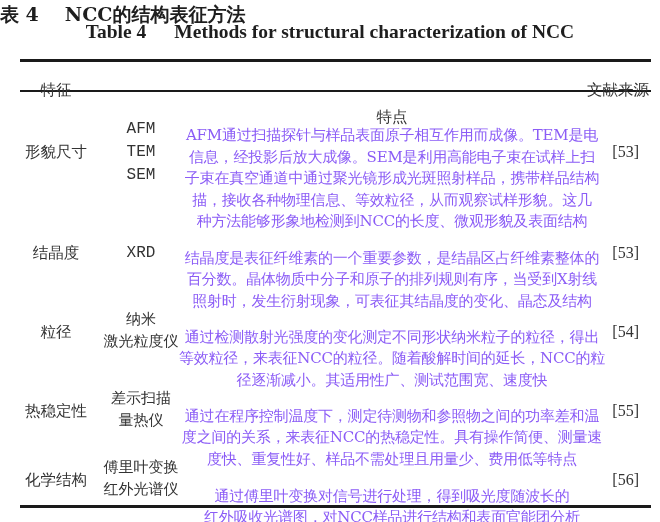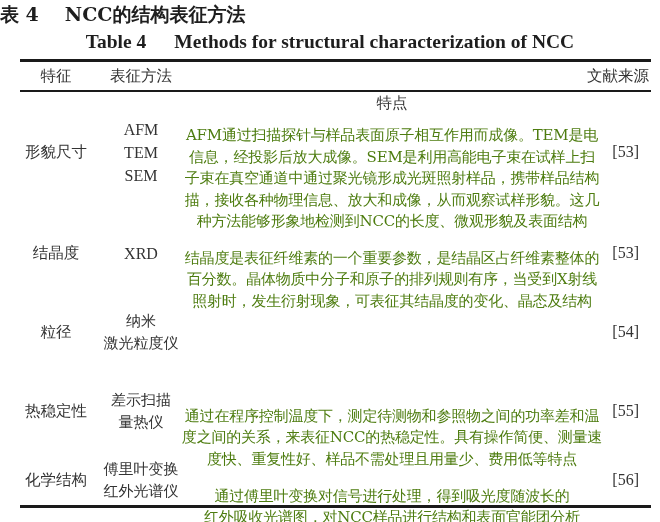--- a/index.html
+++ b/index.html
@@ -23,21 +23,21 @@
       text-align: left;
       font-size: 19px;
       font-weight: bold;
       line-height: 26px;
       color: #1e1e1e;
       white-space: nowrap;
     }
     .title-cn .num { margin-right: 26px; }
     .title-en {
       position: absolute;
-      top: 29px;
+      top: 19px;
       left: 0;
       width: 660px;
       text-align: center;
       font-family: "Liberation Serif", serif;
       font-size: 19.5px;
       font-weight: bold;
       line-height: 26px;
       color: #1e1e1e;
       white-space: nowrap;
     }
@@ -73,40 +73,40 @@
       align-items: center;
       justify-content: center;
       text-align: center;
       box-sizing: border-box;
     }
     .c-feature { left: 0; width: 72px; }
     .c-method { left: 72px; width: 98px; }
     .c-desc { left: 168px; width: 408px; margin-top: 27px; }
     .c-ref { left: 560px; width: 71px; justify-content: flex-end; }
 
-    .thead .cell { top: 0; height: 28px; font-size: 15.5px; }
+    .thead .cell { top: 14px; height: 28px; font-size: 15.5px; }
     .thead .c-ref { padding-right: 2px; }
 
     .row {
       position: absolute;
       left: 0;
       width: 631px;
     }
     .row .cell { top: 0; height: 100%; }
     .desc-text {
       line-height: 21.5px;
       font-size: 15px;
       letter-spacing: -0.2px;
-      color: #4d7c0f;
+      color: #8b5cf6;
     }
     .method-text {
       line-height: 22px;
       font-size: 15px;
     }
-    .method-text .line { display: block; }
+    .method-text .line { display: block; font-family: Liberation Mono, monospace; }
     .method-latin {
       font-family: "Liberation Serif", serif;
       font-size: 16px;
       line-height: 23px;
     }
     .ref-text {
       font-family: "Liberation Serif", serif;
       font-size: 16px;
       padding-right: 12px;
     }
@@ -123,40 +123,39 @@
   <span class="num">Table 4</span><span>Methods for structural characterization of NCC</span>
 </div>
 
 <div class="rule top"></div>
 <div class="rule mid"></div>
 <div class="rule bottom"></div>
 
 <div class="table">
   <div class="thead">
     <div class="cell c-feature">特征</div>
-    <div class="cell c-method">表征方法</div>
     <div class="cell c-desc">特点</div>
     <div class="cell c-ref">文献来源</div>
   </div>
 
   <div class="row" style="top:31px;height:118px;">
     <div class="cell c-feature feature-text">形貌尺寸</div>
     <div class="cell c-method">
       <div class="method-text method-latin">
         <span class="line">AFM</span>
         <span class="line">TEM</span>
         <span class="line">SEM</span>
       </div>
     </div>
     <div class="cell c-desc">
       <div class="desc-text">
         <span class="line">AFM通过扫描探针与样品表面原子相互作用而成像。TEM是电</span>
         <span class="line">信息，经投影后放大成像。SEM是利用高能电子束在试样上扫</span>
         <span class="line">子束在真空通道中通过聚光镜形成光斑照射样品，携带样品结构</span>
-        <span class="line">描，接收各种物理信息、放大和成像，从而观察试样形貌。这几</span>
+        <span class="line">描，接收各种物理信息、等效粒径，从而观察试样形貌。这几</span>
         <span class="line">种方法能够形象地检测到NCC的长度、微观形貌及表面结构</span>
       </div>
     </div>
     <div class="cell c-ref ref-text">[53]</div>
   </div>
 
   <div class="row" style="top:155px;height:72px;">
     <div class="cell c-feature feature-text">结晶度</div>
     <div class="cell c-method">
       <div class="method-text method-latin">
@@ -174,20 +173,27 @@
   </div>
 
   <div class="row" style="top:234px;height:72px;">
     <div class="cell c-method">
       <div class="method-text">
         <span class="line">纳米</span>
         <span class="line">激光粒度仪</span>
       </div>
     </div>
     <div class="cell c-feature feature-text">粒径</div>
+    <div class="cell c-desc">
+      <div class="desc-text">
+        <span class="line">通过检测散射光强度的变化测定不同形状纳米粒子的粒径，得出</span>
+        <span class="line">等效粒径，来表征NCC的粒径。随着酸解时间的延长，NCC的粒</span>
+        <span class="line">径逐渐减小。其适用性广、测试范围宽、速度快</span>
+      </div>
+    </div>
     <div class="cell c-ref ref-text">[54]</div>
   </div>
 
   <div class="row" style="top:313px;height:72px;">
     <div class="cell c-feature feature-text">热稳定性</div>
     <div class="cell c-method">
       <div class="method-text">
         <span class="line">差示扫描</span>
         <span class="line">量热仪</span>
       </div>

